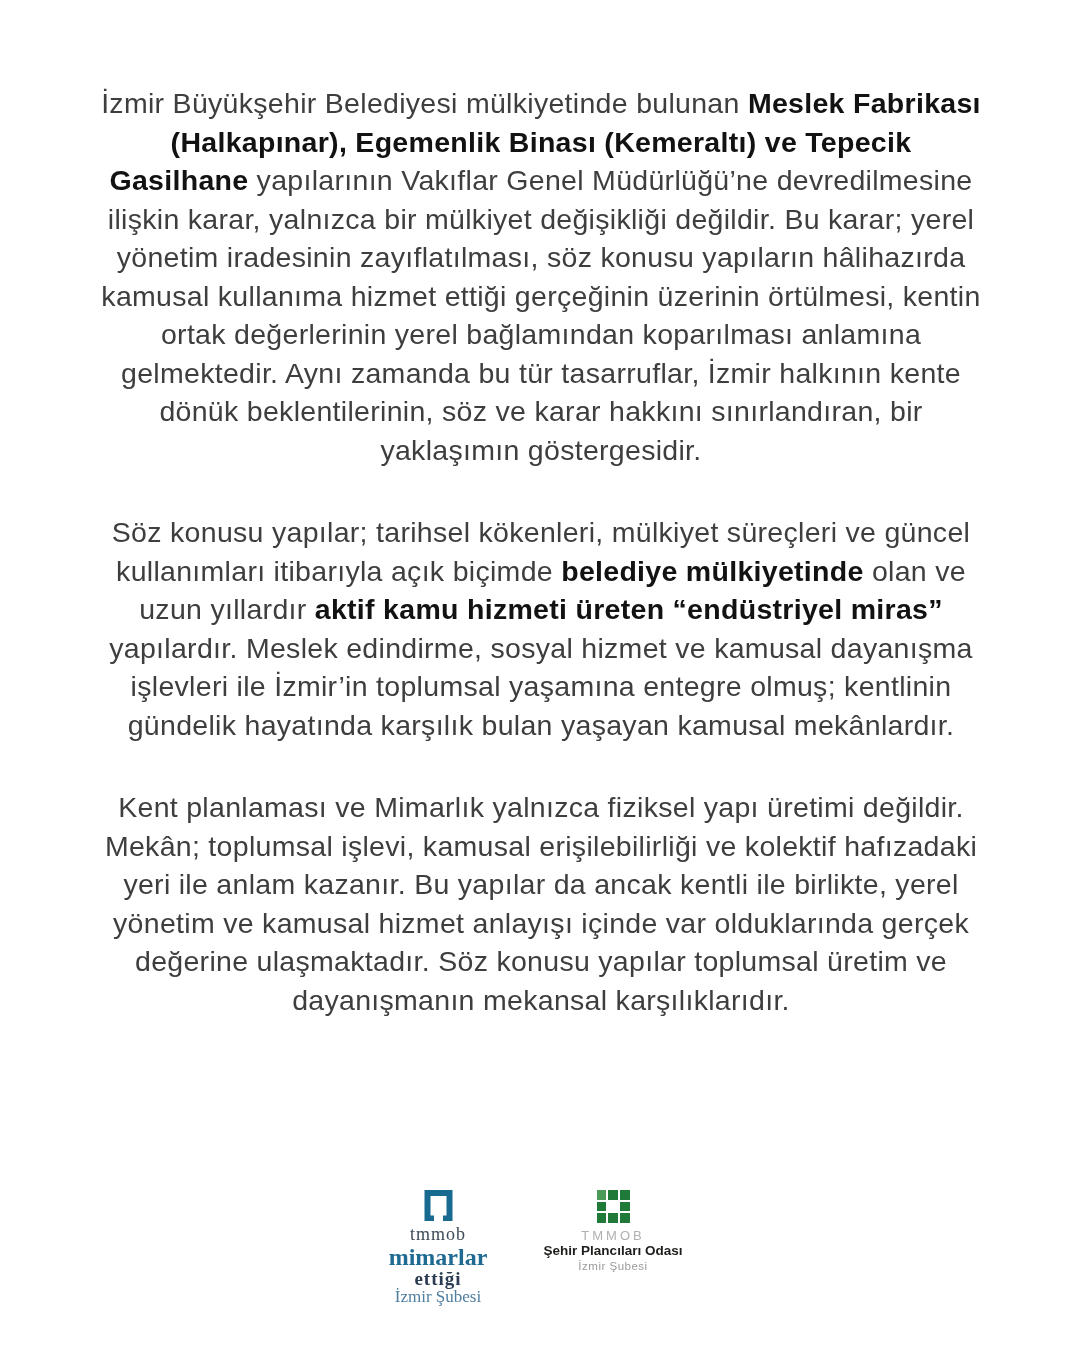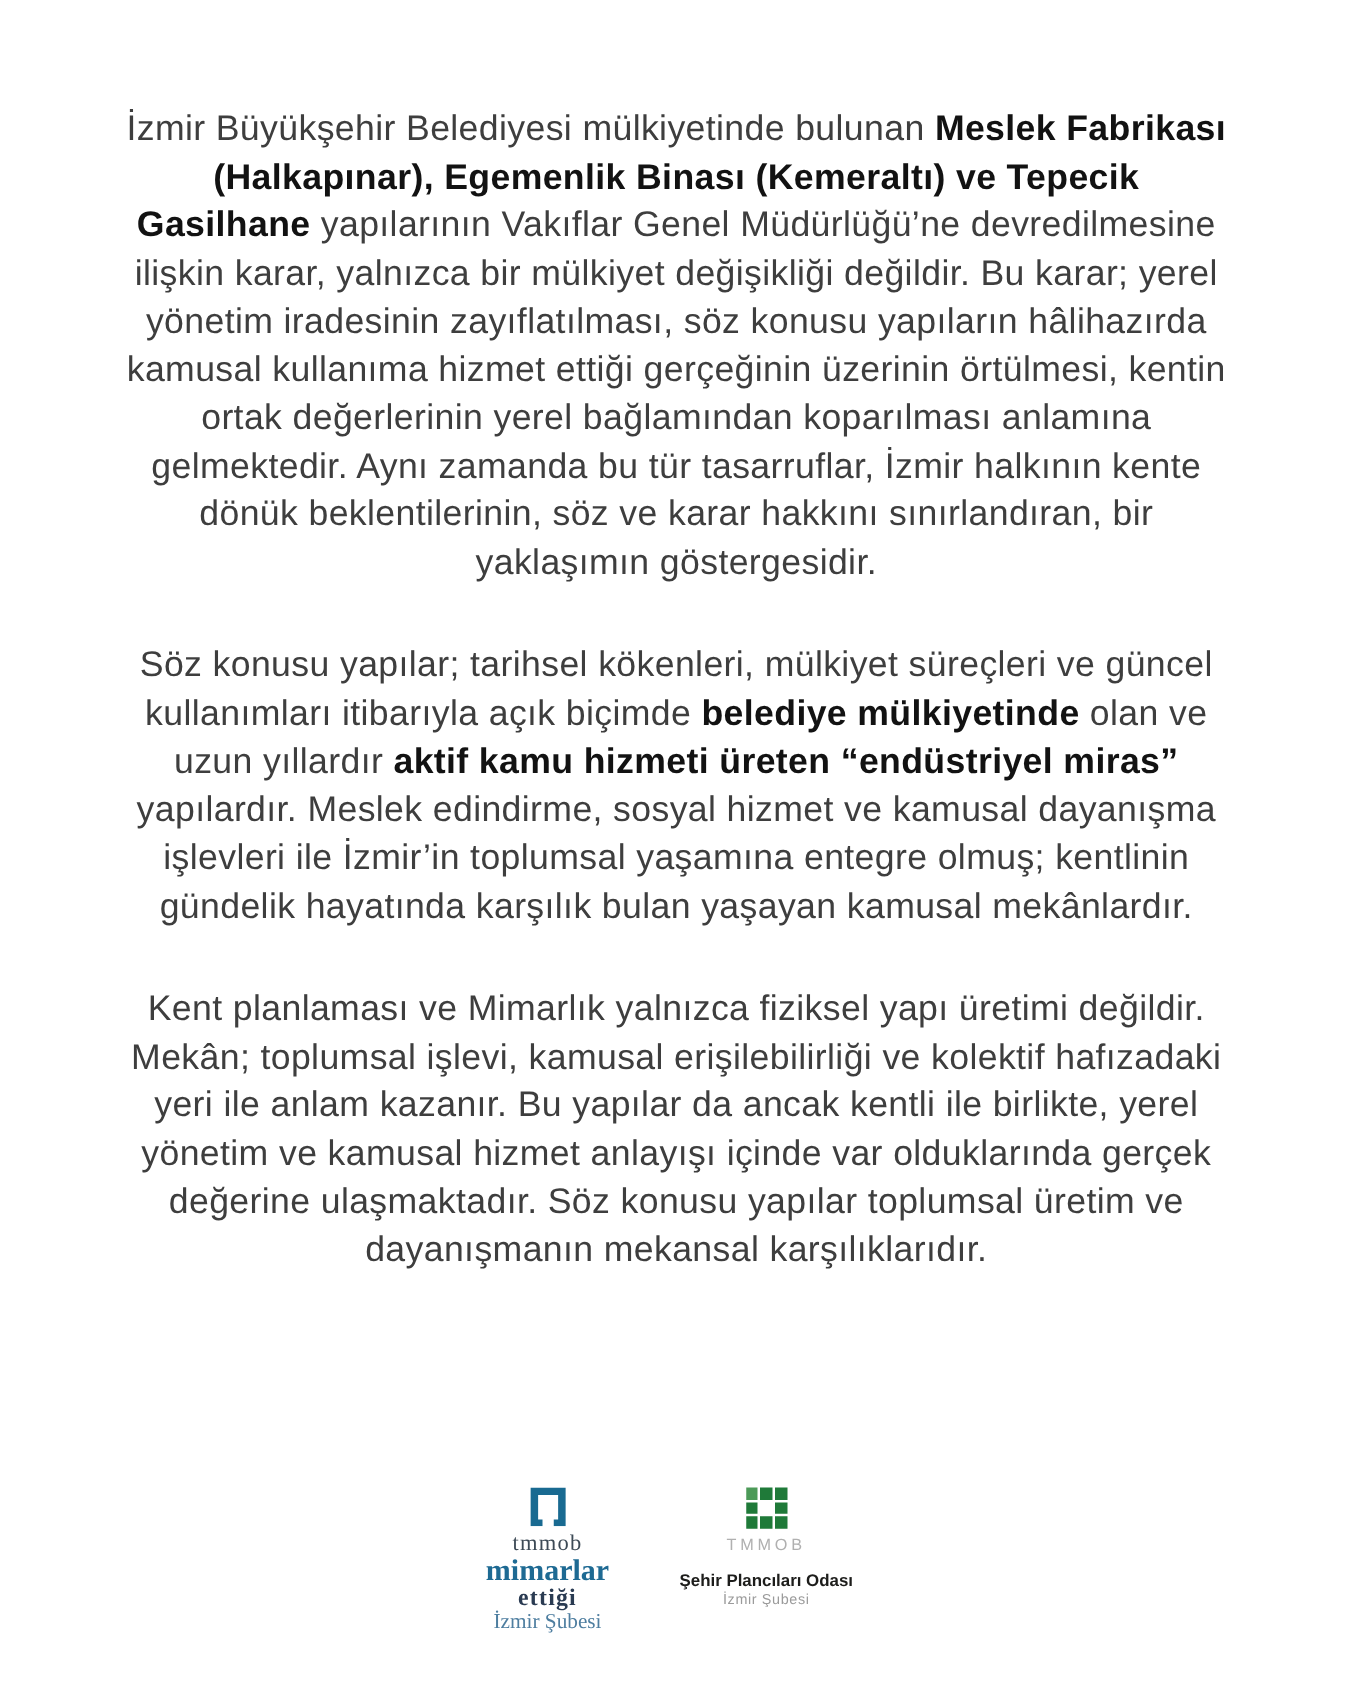--- a/index.html
+++ b/index.html
@@ -54,21 +54,21 @@
     margin: 0 auto;
     display: grid;
     grid-template-columns: repeat(3, 1fr);
     grid-template-rows: repeat(3, 1fr);
     gap: 2px;
   }
   .spo-grid .cell { background: #1f7a39; }
   .spo-grid .cell.light { background: #4c9a58; }
   .spo-grid .cell.hole { background: #ffffff; }
   .spo-org    { font-size: 13px; color: #b0b0b0; letter-spacing: 3px; margin-top: 6px; line-height: 1.1; }
-  .spo-name   { font-size: 13.5px; font-weight: 700; color: #1d1d1b; margin-top: 14px; line-height: 1.15; white-space: nowrap; }
+  .spo-name   { font-size: 13.5px; font-weight: 700; color: #1d1d1b; margin-top: 0; line-height: 1.15; white-space: nowrap; }
   .spo-branch { font-size: 11.5px; color: #9b9b9b; margin-top: 1px; letter-spacing: 0.5px; line-height: 1.1; }
 </style>
 </head>
 <body>
 
 <div class="page">
 
   <div class="content">
     <p><span>İzmir Büyükşehir Belediyesi mülkiyetinde bulunan </span><span class="b">Meslek Fabrikası (Halkapınar), Egemenlik Binası (Kemeraltı) ve Tepecik Gasilhane</span><span> yapılarının Vakıflar Genel Müdürlüğü’ne devredilmesine ilişkin karar, yalnızca bir mülkiyet değişikliği değildir. Bu karar; yerel yönetim iradesinin zayıflatılması, söz konusu yapıların hâlihazırda kamusal kullanıma hizmet ettiği gerçeğinin üzerinin örtülmesi, kentin ortak değerlerinin yerel bağlamından koparılması anlamına gelmektedir. Aynı zamanda bu tür tasarruflar, İzmir halkının kente dönük beklentilerinin, söz ve karar hakkını sınırlandıran, bir yaklaşımın göstergesidir.</span></p>
     <p><span>Söz konusu yapılar; tarihsel kökenleri, mülkiyet süreçleri ve güncel kullanımları itibarıyla açık biçimde </span><span class="b">belediye mülkiyetinde</span><span> olan ve uzun yıllardır </span><span class="b">aktif kamu hizmeti üreten “endüstriyel miras”</span><span> yapılardır. Meslek edindirme, sosyal hizmet ve kamusal dayanışma işlevleri ile İzmir’in toplumsal yaşamına entegre olmuş; kentlinin gündelik hayatında karşılık bulan yaşayan kamusal mekânlardır.</span></p>

